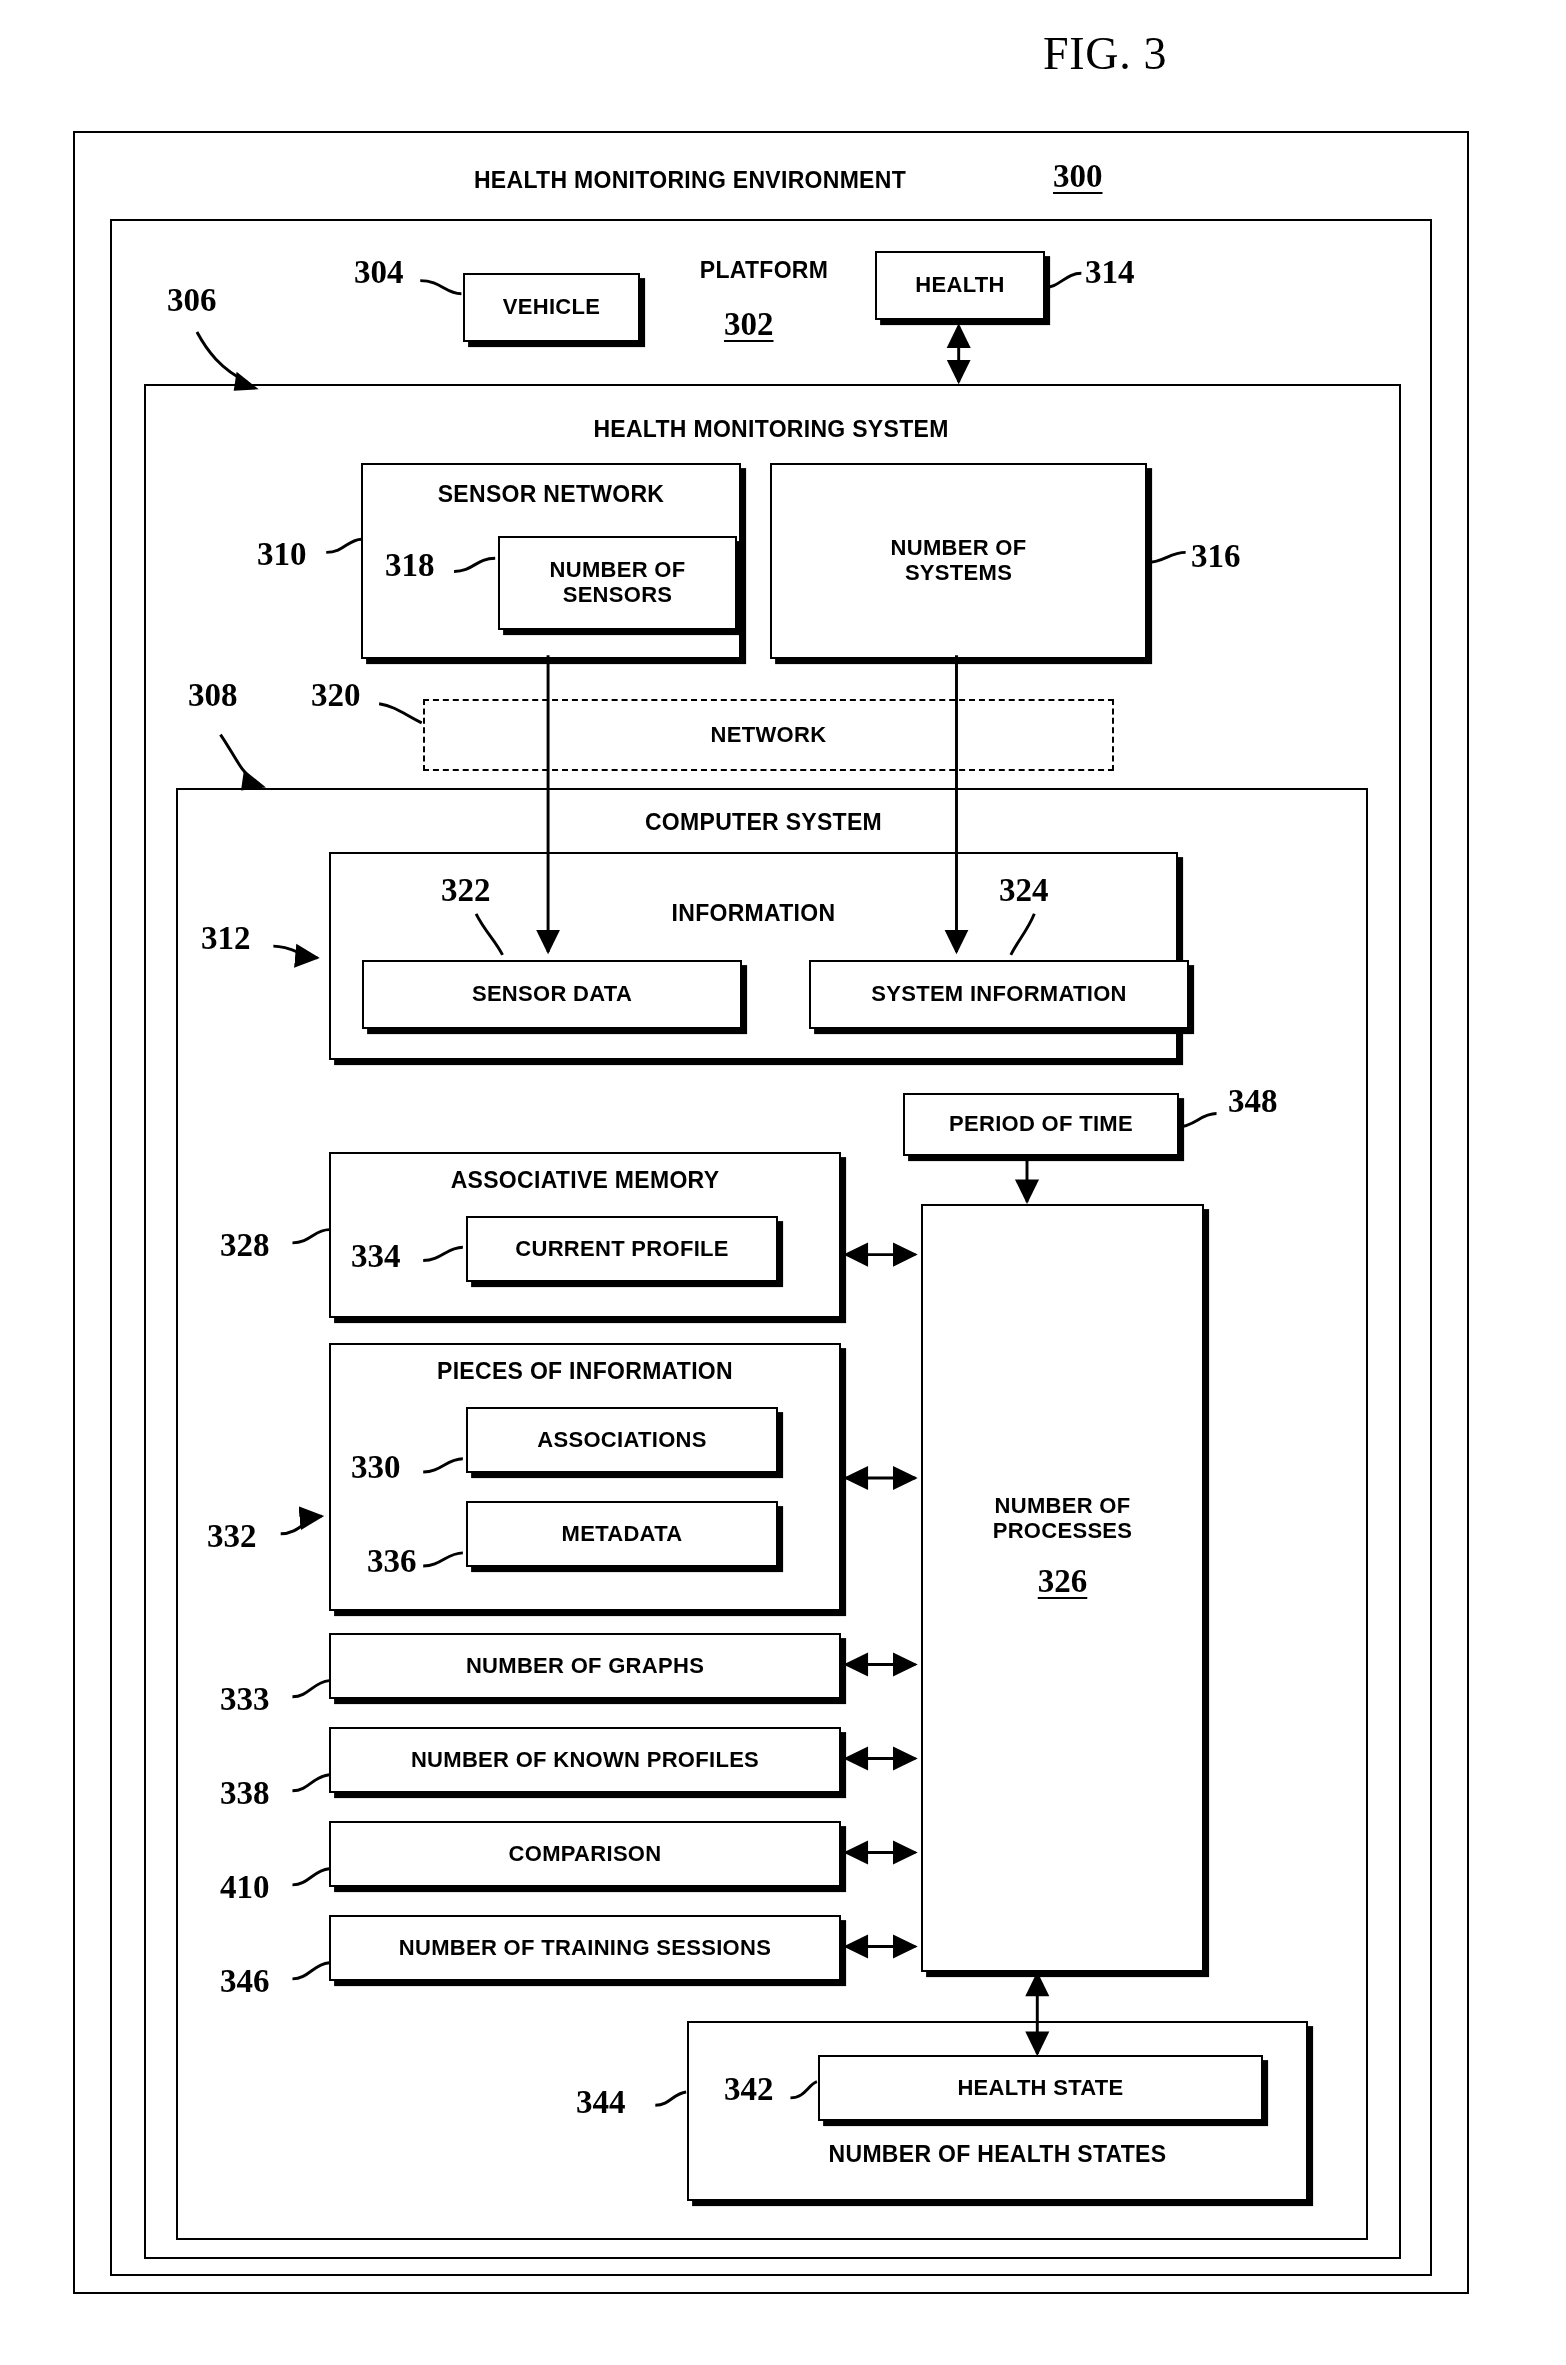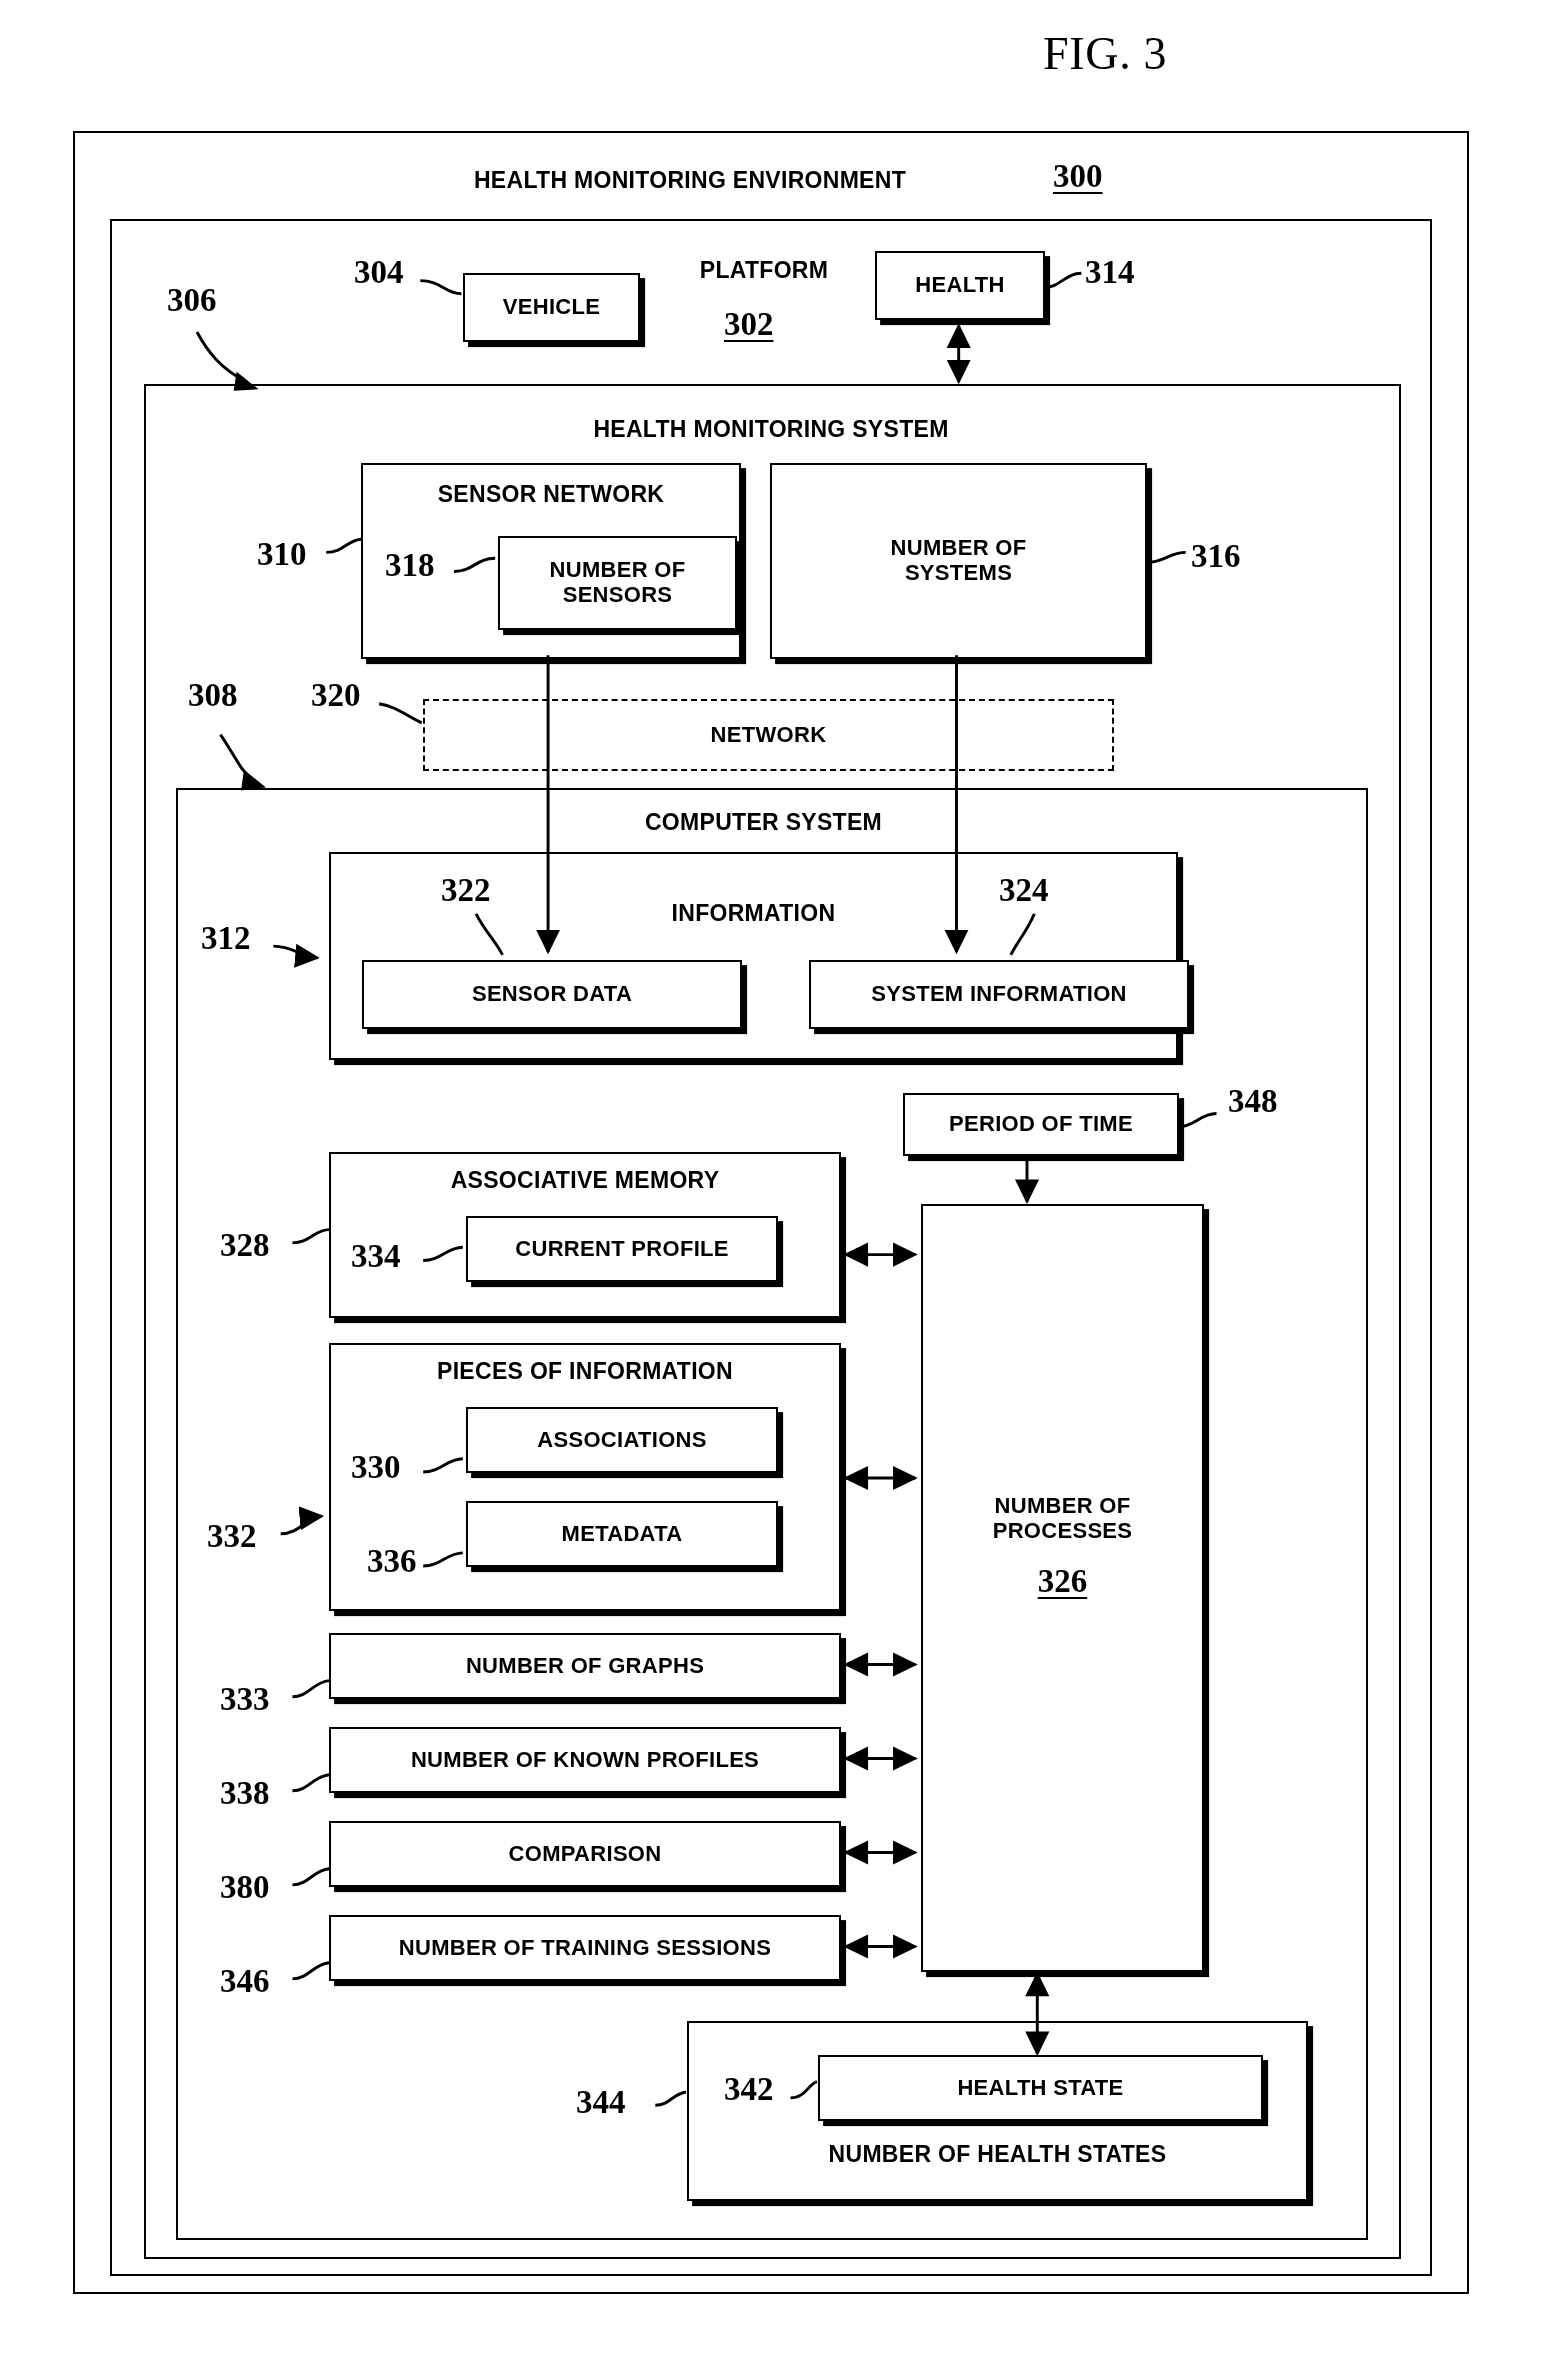--- a/index.html
+++ b/index.html
@@ -144,21 +144,21 @@
 <div class="abs ref" style="left:351px;top:1451px;">330</div>
 <div class="abs ref" style="left:351px;top:1545px;margin-left:16px;">336</div>
 
 <div class="abs box ctr boxlabel" style="left:329px;top:1633px;width:508px;height:62px;">NUMBER OF GRAPHS</div>
 <div class="abs ref" style="left:220px;top:1683px;">333</div>
 
 <div class="abs box ctr boxlabel" style="left:329px;top:1727px;width:508px;height:62px;">NUMBER OF KNOWN PROFILES</div>
 <div class="abs ref" style="left:220px;top:1777px;">338</div>
 
 <div class="abs box ctr boxlabel" style="left:329px;top:1821px;width:508px;height:62px;">COMPARISON</div>
-<div class="abs ref" style="left:220px;top:1871px;">380</div>
+<div class="abs ref" style="left:220px;top:1871px;">410</div>
 
 <div class="abs box ctr boxlabel" style="left:329px;top:1915px;width:508px;height:62px;">NUMBER OF TRAINING SESSIONS</div>
 <div class="abs ref" style="left:220px;top:1965px;">346</div>
 
 <div class="abs box" style="left:687px;top:2021px;width:617px;height:176px;">
 
   <div class="box ctr boxlabel" style="position:absolute;left:129px;top:32px;width:441px;height:62px;">HEALTH STATE</div>
   <div class="title" style="position:absolute;left:0;right:0;top:118px;">NUMBER OF HEALTH STATES</div>
 </div>
 <div class="abs ref" style="left:576px;top:2086px;">344</div>

